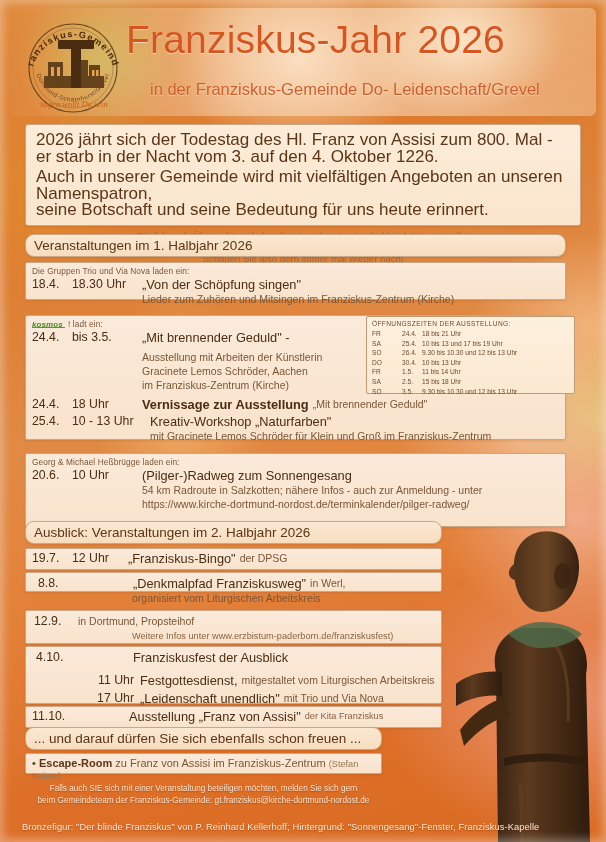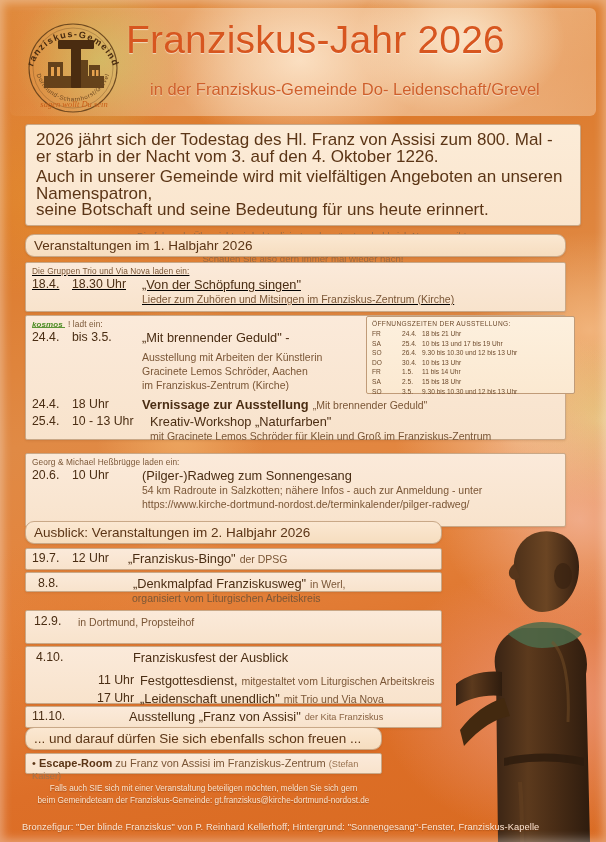--- a/index.html
+++ b/index.html
@@ -78,21 +78,21 @@
 
   
   .ev {
     position:absolute;
     background: linear-gradient(180deg, #fbeada 0%, #f8e3cc 100%);
     border:1px solid #c9a887; border-radius:2px;
     box-shadow: 0 1px 2px rgba(120,60,20,.15);
     padding:3px 6px 4px;
   }
   .tiny-intro { font-size:8.3px; color:#7a5636; margin-bottom:1px; letter-spacing:.1px; }
-  .row { display:flex; align-items:center; line-height:15px; }
+  .row { display:flex; align-items:flex-start; line-height:15px; }
   .date { font-size:12.3px; color:#4a2d13; width:40px; flex:0 0 40px; }
   .time { font-size:12.3px; color:#4a2d13; width:70px; flex:0 0 70px; }
   .time.wide { width:78px; flex:0 0 78px; }
   .ttl { font-size:12.8px; color:#4a2d13; }
   .ttl.b { font-weight:bold; }
   .sub { font-size:10.5px; color:#7a5636; line-height:14px; }
   .sub.small { font-size:9.2px; color:#8a6444; }
   .indent { margin-left:110px; }
   .indent2 { margin-left:118px; }
   .indent3 { margin-left:100px; }
@@ -182,21 +182,21 @@
     <div class="big">er starb in der Nacht vom 3. auf den 4. Oktober 1226.</div>
     <div class="gap"></div>
     <div class="big">Auch in unserer Gemeinde wird mit vielfältigen Angeboten an unseren Namenspatron,</div>
     <div class="big">seine Botschaft und seine Bedeutung für uns heute erinnert.</div>
     <div class="small">Die folgende Übersicht wird aktualisiert und ergänzt, sobald sich Neues ergibt.</div>
     <div class="small">Schauen Sie also gern immer mal wieder nach!</div>
   </div>
 
   <div class="sec-head" style="left:25px; top:234px; width:541px;">Veranstaltungen im 1. Halbjahr 2026</div>
 
-  <div class="ev" style="left:25px; top:262px; width:541px; height:50px;text-decoration:underline;">
+  <div class="ev" style="left:25px; top:262px; width:541px; height:38px;">
     <div class="tiny-intro">Die Gruppen Trio und Via Nova laden ein:</div>
     <div class="row">
       <span class="date">18.4.</span>
       <span class="time">18.30 Uhr</span>
       <span class="ttl">„Von der Schöpfung singen"</span>
     </div>
     <div class="sub indent">Lieder zum Zuhören und Mitsingen im Franziskus-Zentrum (Kirche)</div>
   </div>
 
   <div class="ev" style="left:25px; top:315px; width:541px; height:125px;">
@@ -282,20 +282,21 @@
       <span class="sub" style="margin-left:4px;">in Werl,</span>
     </div>
     <div class="sub indent3">organisiert vom Liturgischen Arbeitskreis</div>
   </div>
 
   <div class="ev" style="left:25px; top:610px; width:417px; height:34px;">
     <div class="row">
       <span class="date" style="margin-left:2px;">12.9.</span>
       <span class="sub" style="margin-left:4px;">in Dortmund, Propsteihof</span>
     </div>
+    <div class="sub small indent3">Weitere Infos unter www.erzbistum-paderborn.de/franziskusfest)</div>
   </div>
 
   <div class="ev" style="left:25px; top:646px; width:417px; height:58px;">
     <div class="row">
       <span class="date" style="margin-left:4px;">4.10.</span>
       <span class="ttl" style="margin-left:57px;">Franziskusfest der Ausblick</span>
     </div>
     <div class="row" style="margin-top:8px;">
       <span class="time" style="width:102px;flex:0 0 102px;text-align:right;">11 Uhr</span>
       <span class="ttl" style="margin-left:6px;">Festgottesdienst,</span>

